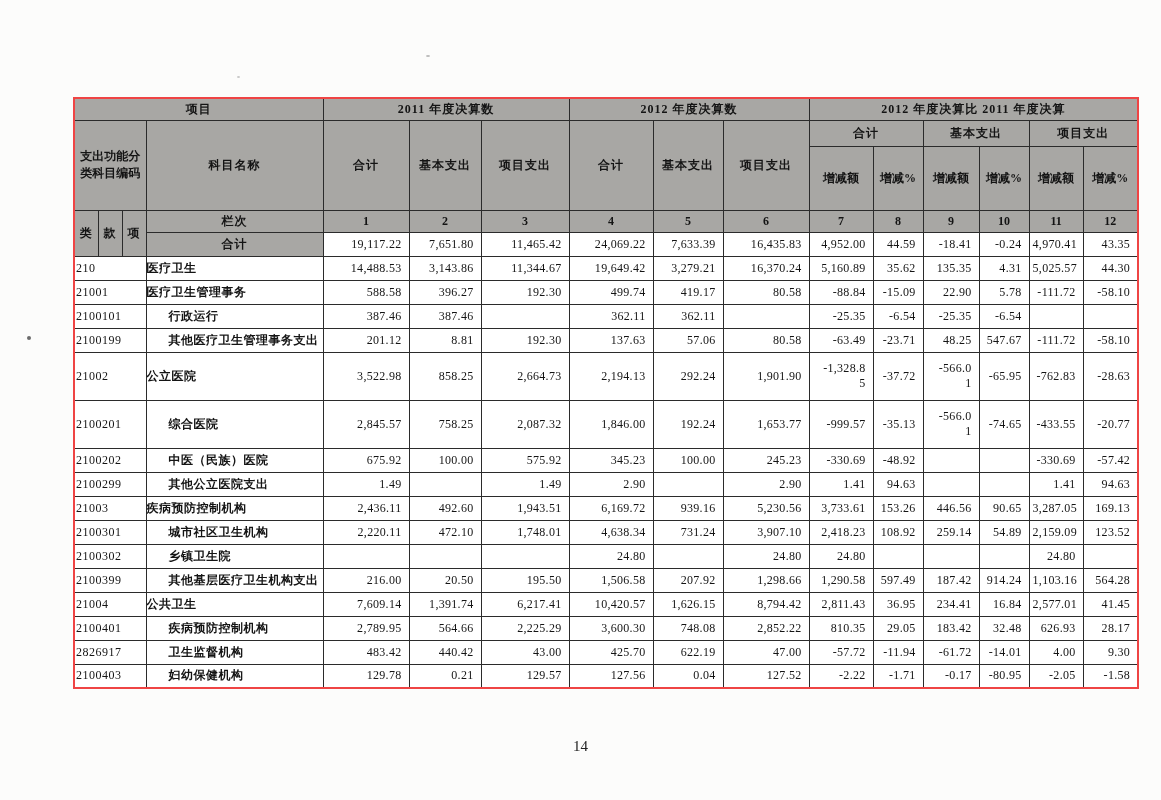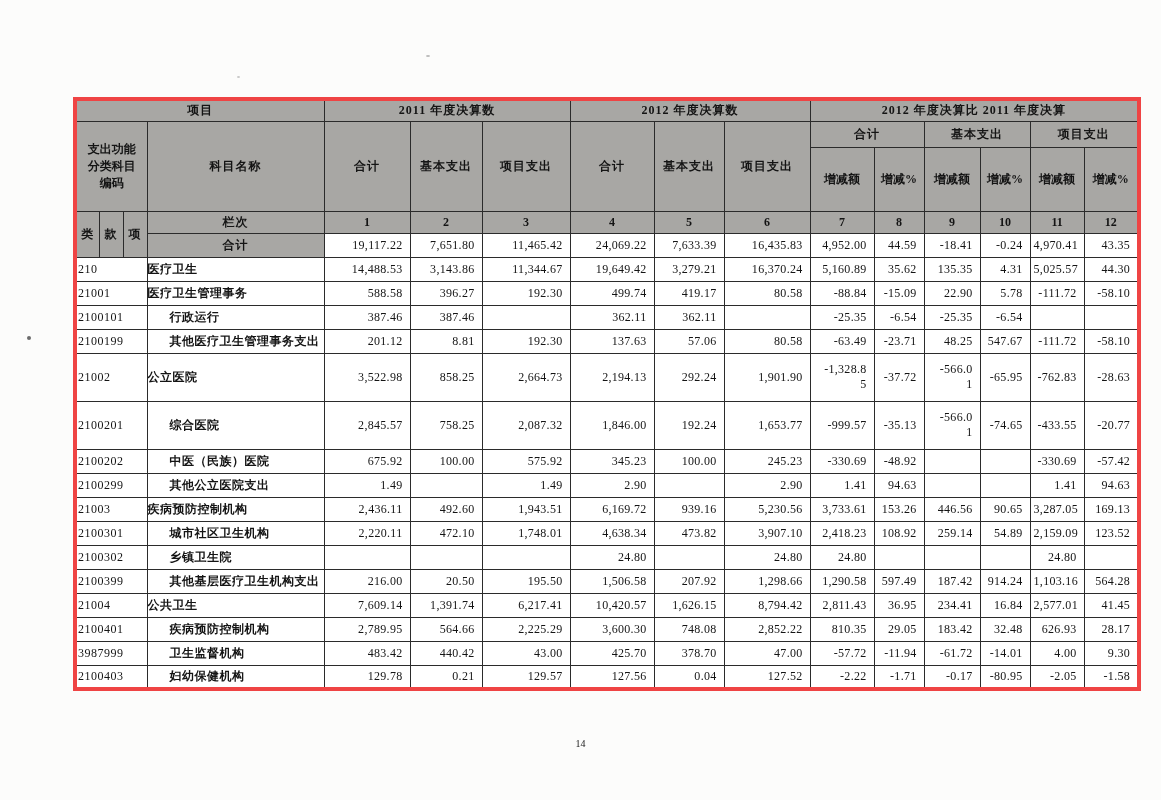--- a/index.html
+++ b/index.html
@@ -10,21 +10,21 @@
     font-family: "Liberation Serif", "DejaVu Serif", serif;
     color: #141414;
     position: relative;
     overflow: hidden;
   }
   .sheet { position: absolute; left: 73px; top: 97px; }
   table {
     border-collapse: collapse;
     table-layout: fixed;
     width: 1064px;
-    border: 4px solid #ef4444;
+    border: 2px solid #ef4444;
   }
   td {
     border: 1px solid #2b2b2b;
     font-size: 12px;
     padding: 0;
     overflow: hidden;
     vertical-align: middle;
   }
   .hdr {
     background: #a8a7a4;
@@ -61,21 +61,21 @@
     background: #fff;
     font-weight: bold;
     letter-spacing: 0.5px;
   }
   .name.ind { padding-left: 22px; }
   .pageno {
     position: absolute;
     left: 0; right: 0;
     top: 738px;
     text-align: center;
-    font-size: 10px;
+    font-size: 15px;
     color: #222;
   }
   .speck { position: absolute; background: #6b6b6b; border-radius: 50%; }
   .speck.s1 { left: 27px; top: 336px; width: 4px; height: 4px; }
   .speck.s2 { left: 426px; top: 55px; width: 4px; height: 2px; opacity: .45; }
   .speck.s3 { left: 237px; top: 76px; width: 3px; height: 2px; opacity: .35; }
 </style>
 </head>
 <body>
 
@@ -309,21 +309,21 @@
           <td class="num">3,287.05</td>
           <td class="num">169.13</td>
         </tr>
         <tr>
           <td class="code" colspan="3">2100301</td>
           <td class="name ind">城市社区卫生机构</td>
           <td class="num">2,220.11</td>
           <td class="num">472.10</td>
           <td class="num">1,748.01</td>
           <td class="num">4,638.34</td>
-          <td class="num">473.82</td>
+          <td class="num">731.24</td>
           <td class="num">3,907.10</td>
           <td class="num">2,418.23</td>
           <td class="num">108.92</td>
           <td class="num">259.14</td>
           <td class="num">54.89</td>
           <td class="num">2,159.09</td>
           <td class="num">123.52</td>
         </tr>
         <tr>
           <td class="code" colspan="3">2100302</td>
@@ -383,27 +383,27 @@
           <td class="num">748.08</td>
           <td class="num">2,852.22</td>
           <td class="num">810.35</td>
           <td class="num">29.05</td>
           <td class="num">183.42</td>
           <td class="num">32.48</td>
           <td class="num">626.93</td>
           <td class="num">28.17</td>
         </tr>
         <tr>
-          <td class="code" colspan="3">3987999</td>
+          <td class="code" colspan="3">2826917</td>
           <td class="name ind">卫生监督机构</td>
           <td class="num">483.42</td>
           <td class="num">440.42</td>
           <td class="num">43.00</td>
           <td class="num">425.70</td>
-          <td class="num">378.70</td>
+          <td class="num">622.19</td>
           <td class="num">47.00</td>
           <td class="num">-57.72</td>
           <td class="num">-11.94</td>
           <td class="num">-61.72</td>
           <td class="num">-14.01</td>
           <td class="num">4.00</td>
           <td class="num">9.30</td>
         </tr>
         <tr>
           <td class="code" colspan="3">2100403</td>

